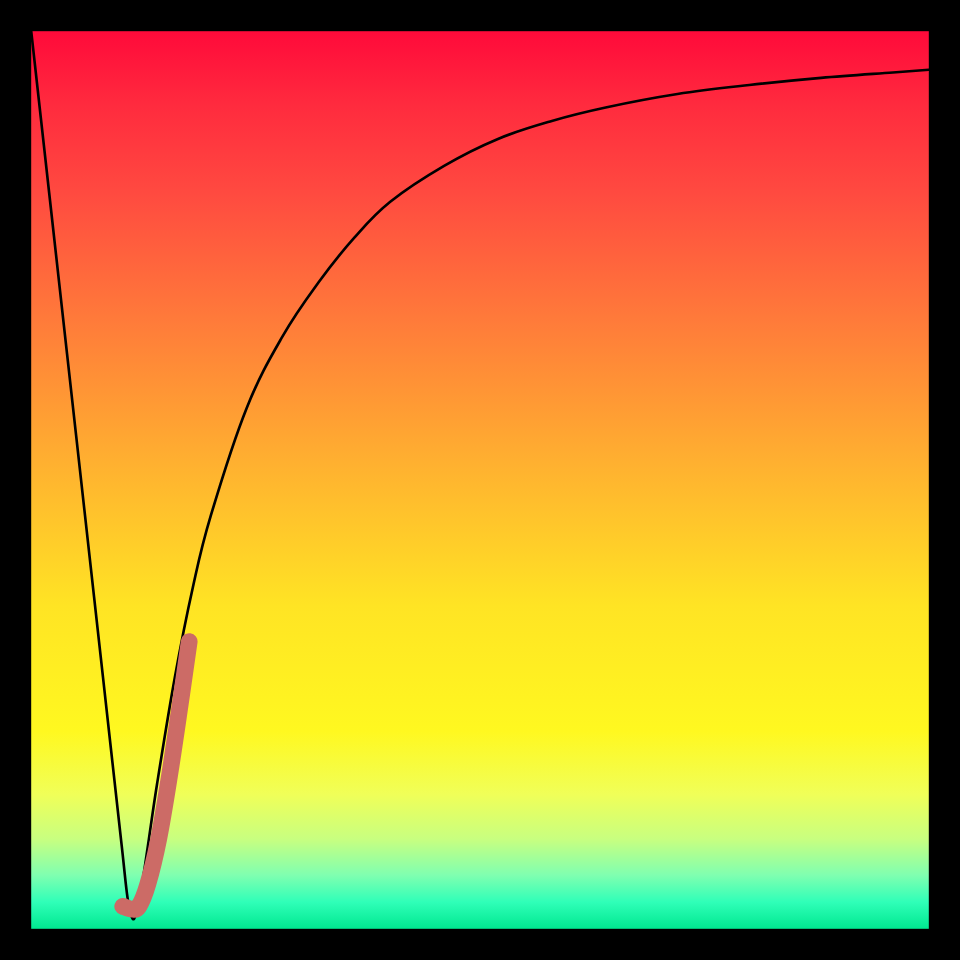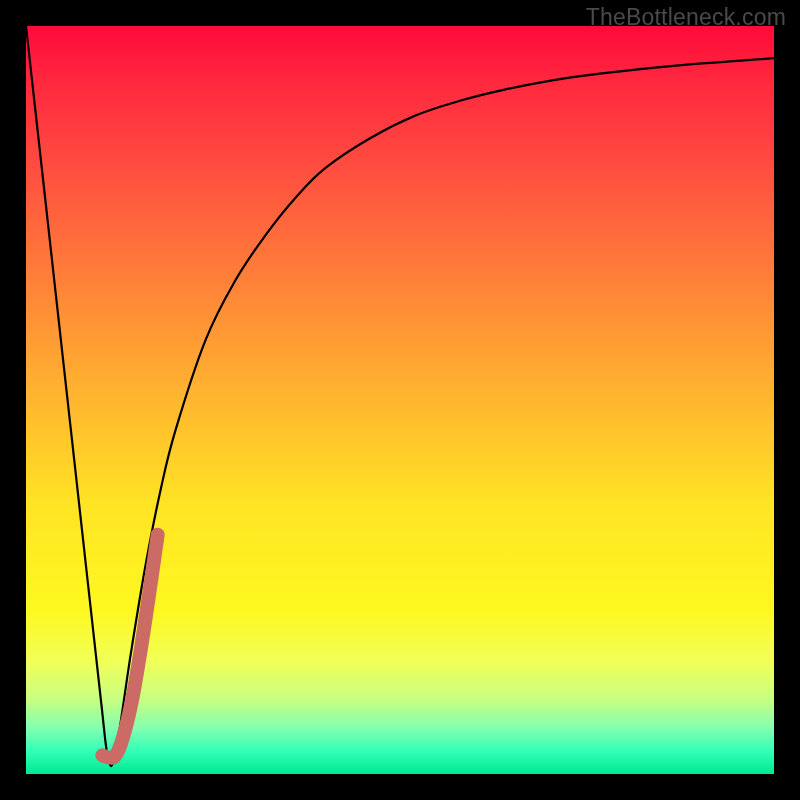--- a/index.html
+++ b/index.html
@@ -58,19 +58,18 @@
     height: 748px;
     overflow: visible;
   }
 </style>
 </head>
 <body>
 
 <div class="frame">
   <div class="plot"></div>
 
-  <div class="watermark">TheBottleneck.com</div>
 
   <svg class="curve" viewBox="0 0 748 748" preserveAspectRatio="none">
     <path d="M 0 0 C 2.6928 24.235199999999995, 9.5744 86.1696, 14.96 134.64 C 20.3456 183.11039999999997, 24.534400000000005 220.8096, 29.92 269.28 C 35.3056 317.75039999999996, 39.4944 355.4496, 44.879999999999995 403.91999999999996 C 50.26559999999999 452.39039999999994, 54.45440000000001 490.0895999999999, 59.84 538.56 C 65.2256 587.0304, 70.7608 638.1936000000001, 74.8 673.2 C 78.83919999999999 708.2064, 79.5872 723.6152, 82.28 733.04 C 84.9728 742.4648, 85.72079999999998 744.4096, 89.75999999999999 725.56 C 93.7992 706.7103999999999, 99.33440000000002 661.9799999999999, 104.72000000000001 628.3199999999999 C 110.10560000000001 594.66, 114.29440000000001 568.1808, 119.68 538.56 C 125.0656 508.93919999999997, 129.25439999999998 487.9952, 134.64 463.76 C 140.0256 439.52479999999997, 141.5216 430.84799999999996, 149.6 403.91999999999996 C 157.67839999999998 376.99199999999996, 168.7488 341.088, 179.51999999999998 314.16 C 190.29119999999998 287.232, 198.66880000000003 273.1696, 209.44000000000003 254.32 C 220.21120000000002 235.47039999999998, 228.58880000000002 224.25040000000007, 239.36 209.44000000000005 C 250.1312 194.62960000000004, 258.50879999999995 184.15759999999997, 269.28 172.03999999999996 C 280.0512 159.92239999999995, 285.736 152.8912, 299.2 142.12 C 312.664 131.3488, 327.9232 121.62480000000005, 344.08000000000004 112.20000000000005 C 360.2368000000001 102.77520000000004, 372.80320000000006 96.492, 388.96000000000004 89.75999999999999 C 405.1168 83.02799999999998, 417.6832 79.51239999999997, 433.84 74.79999999999995 C 449.99679999999995 70.08759999999994, 459.8704 67.61919999999992, 478.72 63.57999999999993 C 497.56960000000004 59.54079999999994, 517.0175999999999 55.726, 538.56 52.360000000000014 C 560.1024 48.99400000000003, 576.8575999999999 47.303519999999985, 598.4 44.879999999999995 C 619.9424 42.456480000000006, 636.6976 40.780960000000086, 658.24 38.89600000000007 C 679.7824 37.01104000000006, 701.9232 35.619759999999914, 718.0799999999999 34.4079999999999 C 734.2367999999999 33.19623999999989, 742.6143999999999 32.56791999999997, 748 32.16399999999999" fill="none" stroke="#000000" stroke-width="2.2" stroke-linecap="round" stroke-linejoin="round" id="mainPath"></path>
     <path d="M 76.29599999999999 729.3 C 77.6424 729.7039199999999, 81.35248 731.544, 83.776 731.544 C 86.19951999999999 731.544, 87.33648 733.0699199999999, 89.75999999999999 729.3 C 92.18351999999999 725.53008, 94.27792000000001 720.698, 97.24000000000001 710.6 C 100.20208000000001 700.5020000000001, 102.98464 689.3568, 106.216 673.2 C 109.44735999999999 657.0432000000001, 111.96063999999998 641.0360000000001, 115.192 620.84 C 118.42336 600.644, 121.20592 581.196, 124.168 561 C 127.13008 540.804, 130.3016 518.0648, 131.64800000000002 508.64" fill="none" stroke="#cc6b66" stroke-width="14" stroke-linecap="round" stroke-linejoin="round" id="hiPath"></path>
   </svg>
 </div>
 
 </body></html>

